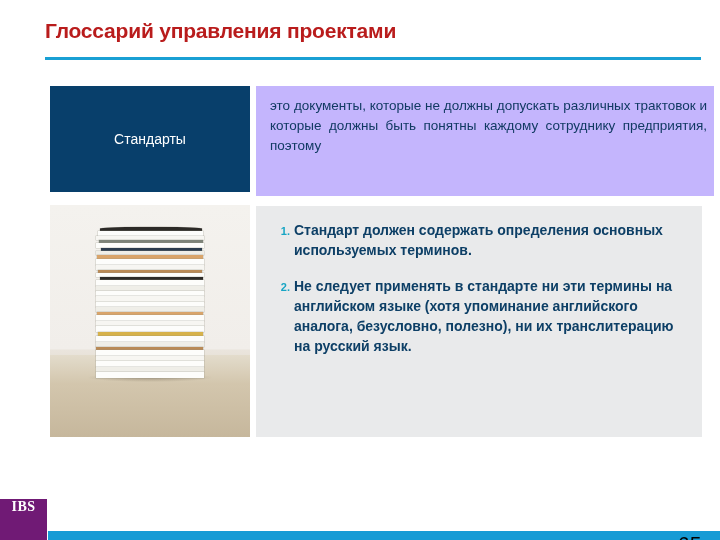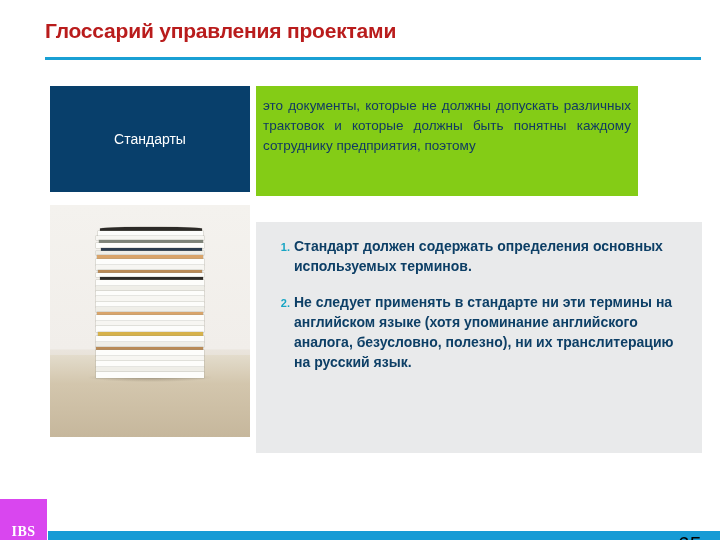--- a/index.html
+++ b/index.html
@@ -55,25 +55,25 @@
     font-size: 14px;
     line-height: 22px;
     text-align: center;
     padding: 0 8px;
   }
 
   .definition-box {
     position: absolute;
     left: 256px;
     top: 86px;
-    width: 382px;
+    width: 458px;
     height: 110px;
-    background: #84cc16;
+    background: #c4b5fd;
     box-sizing: border-box;
-    padding: 10px 7px 0 7px;
+    padding: 10px 7px 0 14px;
   }
   .definition-text {
     color: #123a63;
     font-size: 13.5px;
     line-height: 20px;
     text-align: justify;
     text-align-last: left;
     text-justify: inter-word;
   }
 
@@ -133,21 +133,20 @@
 
   .list-box {
     position: absolute;
     left: 256px;
     top: 206px;
     width: 446px;
     height: 231px;
     background: #e9eaeb;
     box-sizing: border-box;
     padding: 14px 14px 0 8px;
-    margin-top: 16px;
   }
   ol.fact-list {
     margin: 0;
     padding: 0 0 0 30px;
     list-style: none;
     counter-reset: facts;
   }
   ol.fact-list li {
     position: relative;
     counter-increment: facts;
@@ -169,23 +168,23 @@
     font-weight: bold;
   }
 
   
   .footer-logo {
     position: absolute;
     left: 0;
     top: 499px;
     width: 47px;
     height: 41px;
-    background: #d946ef;
+    background: #701a75;
     display: flex;
-    align-items: flex-end;
+    align-items: flex-start;
     justify-content: center;
   }
   .footer-logo-text {
     color: #ffffff;
     font-family: "Liberation Serif", serif;
     font-size: 14px;
     font-weight: bold;
     letter-spacing: 0.5px;
   }
   .footer-bar {

